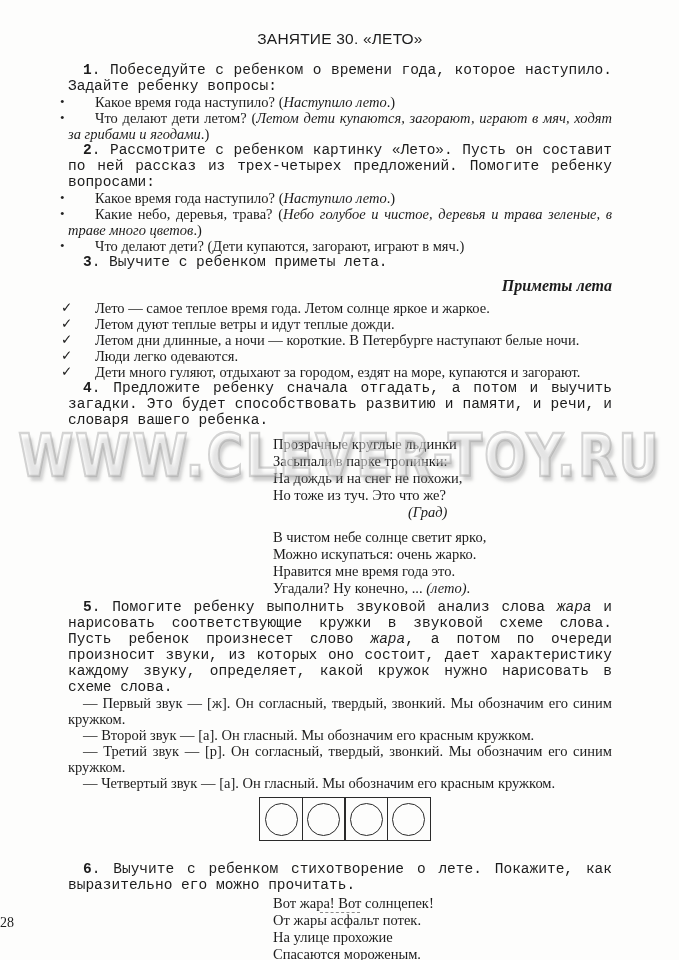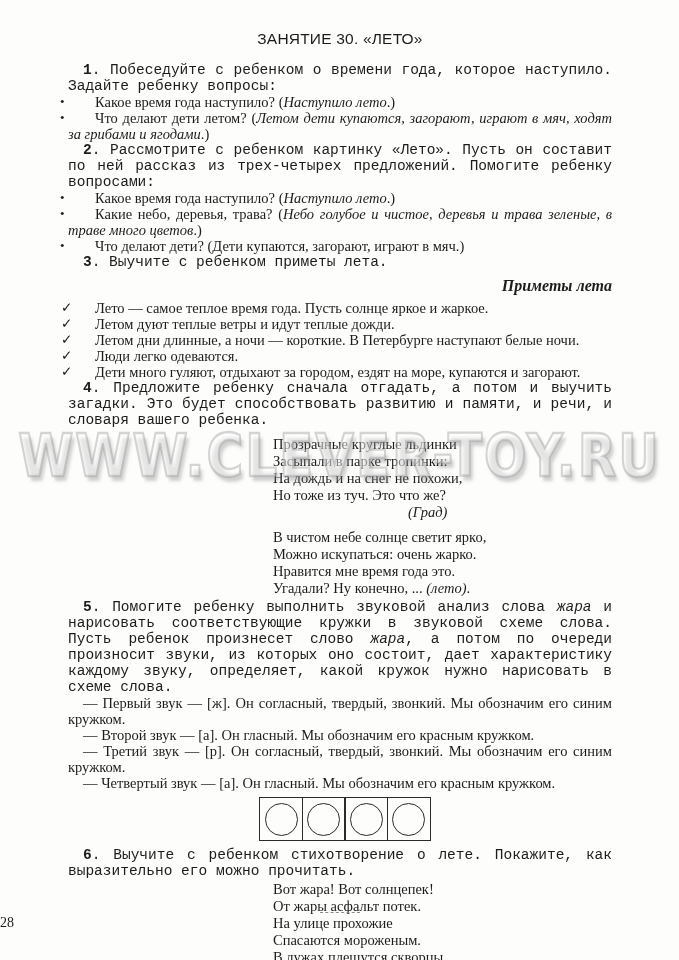--- a/index.html
+++ b/index.html
@@ -20,21 +20,21 @@
     font-weight:normal;
     font-size:15.5px;
     text-align:center;
     margin:6px 0 0 0;
     letter-spacing:.2px;
     line-height:18px;
   }
   .para{margin:0;text-indent:15px;text-align:justify;font-family:Liberation Mono, monospace;}
   .mt14{margin-top:14px;}
   .mt8{margin-top:8px;}
-  .mt6{margin-top:6px;}
+  .mt6{margin-top:20px;}
   .mt2{margin-top:2px;}
   b.num{font-weight:bold;}
   i{font-style:italic;}
   .li{position:relative;}
   .li-text{margin:0;text-indent:27px;text-align:justify;}
   .marker{
     position:absolute;left:-8px;top:0;
     font-size:13px;line-height:16px;color:#222;
   }
   .check .marker{left:-7px;font-size:13.5px;}
@@ -115,21 +115,21 @@
     <span class="marker">•</span>
     <p class="li-text"><span>Что делают дети? (Дети купаются, загорают, играют в мяч.)</span><i></i><span></span></p>
   </div>
 
   <p class="para"><b class="num">3</b><span>. Выучите с ребенком приметы лета.</span></p>
 
   <h2 class="sec-heading">Приметы лета</h2>
 
   <div class="li check">
     <span class="marker">✓</span>
-    <p class="li-text">Лето — самое теплое время года. Пусть солнце яркое и жаркое.</p>
+    <p class="li-text">Лето — самое теплое время года. Летом солнце яркое и жаркое.</p>
   </div>
   <div class="li check">
     <span class="marker">✓</span>
     <p class="li-text">Летом дуют теплые ветры и идут теплые дожди.</p>
   </div>
   <div class="li check">
     <span class="marker">✓</span>
     <p class="li-text">Летом дни длинные, а ночи — короткие. В Петербурге наступают белые ночи.</p>
   </div>
   <div class="li check">

